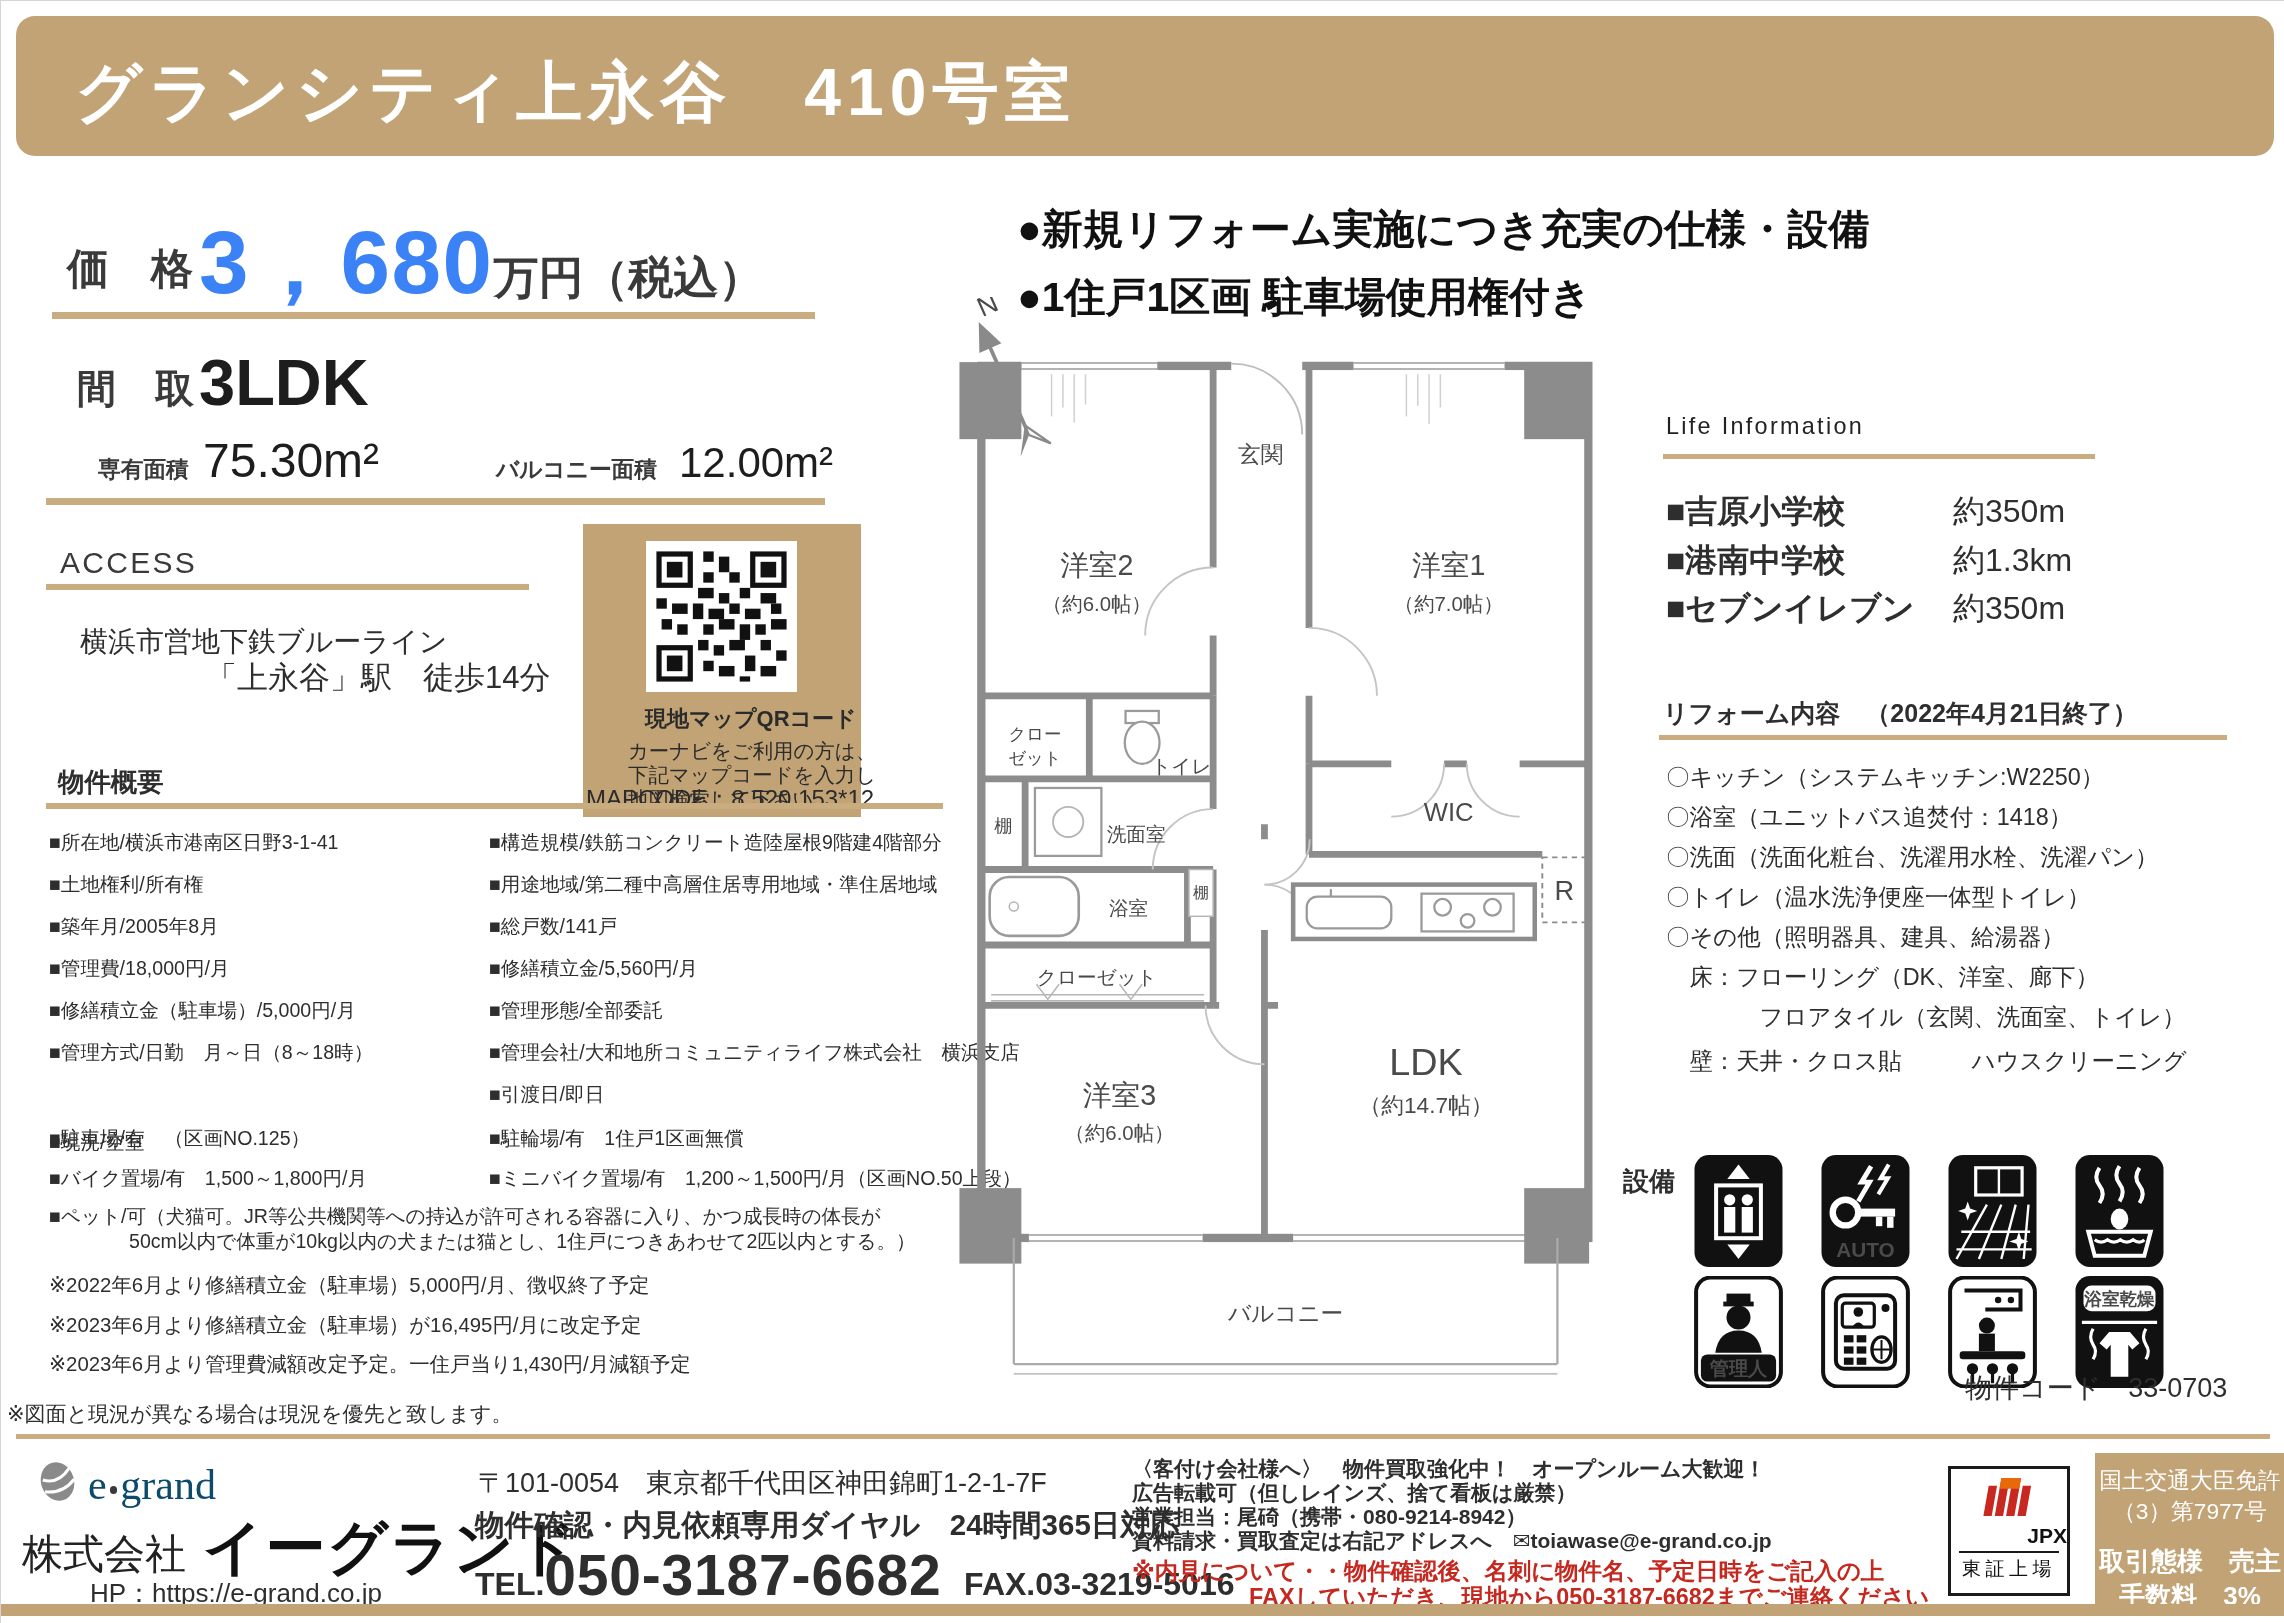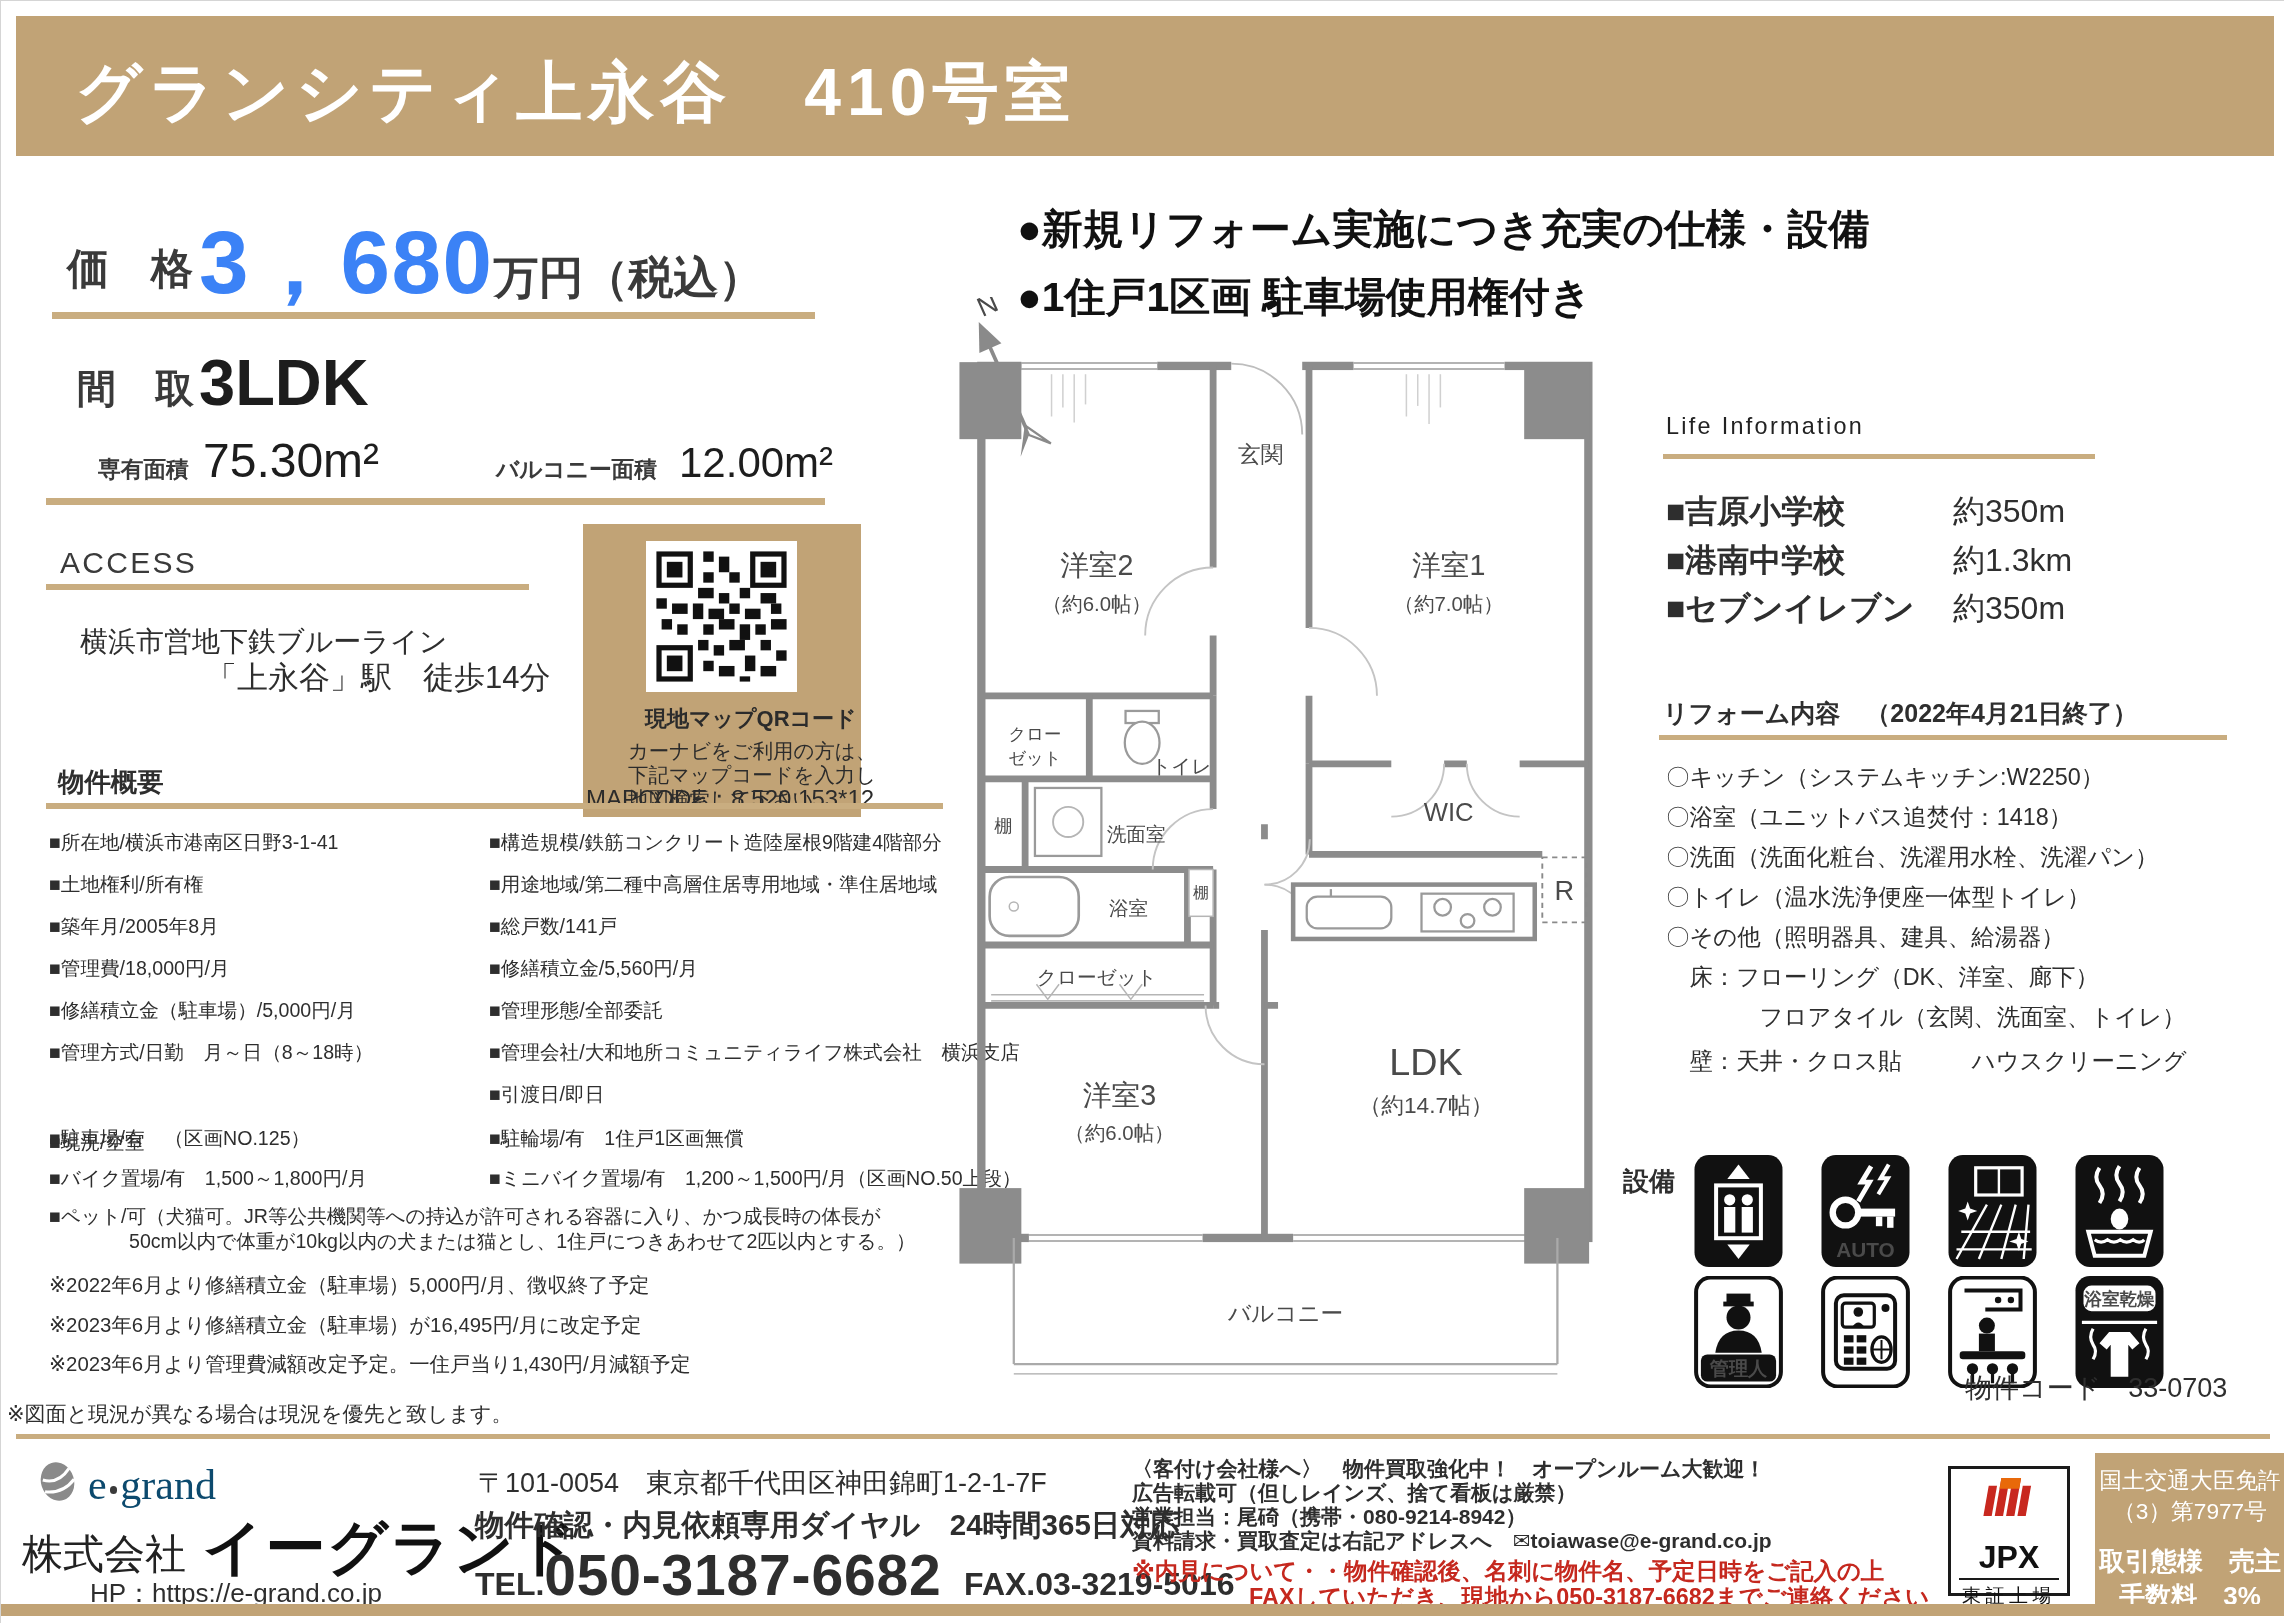--- a/index.html
+++ b/index.html
@@ -15,21 +15,21 @@
   .red{color:#c5281e;}
   .baseline{display:flex;align-items:baseline;}
   svg text{font-family:"Liberation Sans","DejaVu Sans",sans-serif;fill:#4a4a4a;}
   .icon-cell{position:absolute;width:91px;height:134px;margin-top:30px;}
 </style>
 </head>
 <body>
 
 <div id="page">
 
-  <div class="abs tan" style="left:15px;top:15px;width:2258px;height:140px;">
+  <div class="abs tan" style="left:15px;top:15px;width:2258px;height:140px;border-radius:19px;">
     <div class="tx wh b" style="left:59px;top:32px;font-size:66px;letter-spacing:6px;">グランシティ上永谷　410号室</div>
   </div>
 
   <div class="tx b" style="left:66px;top:240px;font-size:42px;color:#3a3a3a;">価　格</div>
   <div class="abs baseline" style="left:198px;top:202px;">
     <span style="font-size:89px;font-weight:600;color:#3b82f6;letter-spacing:1.5px;">3，680</span>
     <span class="b" style="font-size:45px;color:#3a3a3a;">万円（税込）</span>
   </div>
   <div class="hr" style="left:51px;top:311px;width:763px;height:6.8px;"></div>
 
@@ -435,21 +435,21 @@
   <div class="abs" style="left:1947px;top:1465px;width:122px;height:130px;background:#fff;border:3px solid #1a1a1a;box-sizing:border-box;text-align:center;">
     <svg width="59" height="47" viewBox="0 0 78 62" style="margin-top:6px;">
       <g transform="skewX(-10)" fill="#c8281f">
         <rect x="14" y="14" width="11" height="40"></rect>
         <rect x="29" y="4" width="11" height="50"></rect>
         <rect x="44" y="4" width="11" height="50"></rect>
         <rect x="59" y="14" width="11" height="40"></rect>
         <rect x="29" y="4" width="26" height="14" fill="#e8690a"></rect>
       </g>
     </svg>
-    <div class="b" style="font-size:32px;color:#111;line-height:1;margin-top:16px;">JPX</div>
+    <div class="b" style="font-size:21px;color:#111;line-height:1;margin-top:0px;text-align:right;">JPX</div>
     <div style="border-top:2.3px solid #1a1a1a;margin:4.5px 7.6px 0 7.6px;"></div>
     <div style="font-size:19px;color:#111;letter-spacing:4.5px;margin-top:3px;">東証上場</div>
   </div>
 
   <div class="abs tan" style="left:2094px;top:1452px;width:190px;height:156px;text-align:center;">
     <div class="wh" style="font-size:22.7px;margin-top:12px;">国土交通大臣免許</div>
     <div class="wh" style="font-size:22.7px;">（3）第7977号</div>
     <div class="wh b" style="font-size:26px;margin-top:16.6px;">取引態様　売主</div>
     <div class="wh b" style="font-size:26px;">手数料　3%（税込）</div>
   </div>

